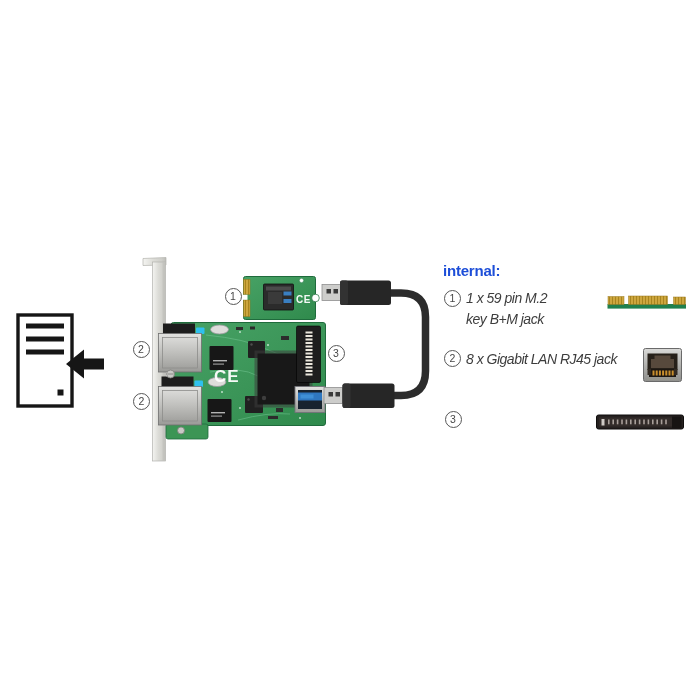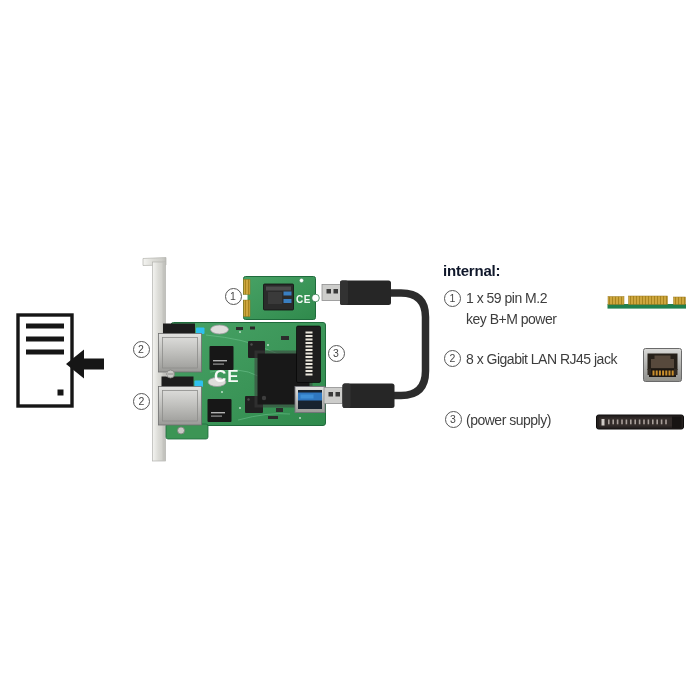--- a/index.html
+++ b/index.html
@@ -12,25 +12,26 @@
   .art{position:absolute;left:0;top:0;}
   
   .callout{
     position:absolute;width:17px;height:17px;box-sizing:border-box;
     border:1.5px solid #575757;border-radius:50%;background:#fff;
     display:flex;align-items:center;justify-content:center;
     font-size:10.5px;line-height:1;color:#474747;
   }
   
   .legend{position:absolute;left:440px;top:257px;width:258px;height:200px;}
-  .legend-title{position:absolute;left:3px;top:5px;font-size:15px;font-weight:bold;color:#0f172a;letter-spacing:-0.2px;}
+  .legend-title{position:absolute;left:3px;top:5px;font-size:15px;font-weight:bold;color:#1d4ed8;letter-spacing:-0.2px;}
   .legend .callout{border-width:1.4px;}
   .ltext{
     position:absolute;font-size:14px;line-height:20.5px;letter-spacing:-0.5px;color:#3d3d3d;
     white-space:nowrap;
+    font-style:italic;
   }
   .licon{position:absolute;}
 </style>
 </head>
 <body>
 
 <div class="stage">
 
   <svg class="art" width="700" height="700" viewBox="0 0 700 700">
     <defs>
@@ -229,21 +230,21 @@
   </div>
 
   <div class="legend">
     <div class="legend-title">internal:</div>
 
     <div class="callout" style="left:4px;top:33px;">
       <span>1</span>
     </div>
     <div class="ltext" style="left:26px;top:31px;">
       <div>1 x 59 pin M.2</div>
-      <div>key B+M power</div>
+      <div>key B+M jack</div>
     </div>
     <svg class="licon" style="left:167px;top:37px;" width="80" height="17" viewBox="0 0 80 17">
       <rect x="0.5" y="10" width="78.5" height="4.6" fill="#20804d"></rect>
       <rect x="1" y="2.5" width="16" height="8" fill="url(#goldlines)" stroke="#9a7a1e" stroke-width="0.5"></rect>
       <rect x="21.5" y="2" width="39" height="8.5" fill="url(#goldlines)" stroke="#9a7a1e" stroke-width="0.5"></rect>
       <rect x="66.5" y="3" width="12" height="7.5" fill="url(#goldlines)" stroke="#9a7a1e" stroke-width="0.5"></rect>
     </svg>
 
     <div class="callout" style="left:4px;top:93px;">
       <span>2</span>
@@ -275,21 +276,20 @@
       </g>
       <rect x="4.5" y="21" width="3.5" height="6" fill="#322a22"></rect>
       <rect x="31" y="21" width="3.5" height="6" fill="#322a22"></rect>
       <rect x="4.5" y="29.5" width="30" height="2.6" fill="#97978f"></rect>
     </svg>
 
     <div class="callout" style="left:4.5px;top:154px;">
       <span>3</span>
     </div>
     <div class="ltext" style="left:26px;top:152.5px;">
-      <div>(power supply)</div>
     </div>
     <svg class="licon" style="left:156px;top:157px;" width="88" height="16" viewBox="0 0 88 16">
       <rect x="0.5" y="1" width="87" height="14" rx="2" fill="#262120" stroke="#0f0d0d"></rect>
       <rect x="3" y="3.5" width="81" height="9" fill="#332c2a"></rect>
       <rect x="5.5" y="5" width="3" height="6.5" fill="#cfcac6"></rect>
       <g fill="#a89f9a">
         <rect x="12" y="5.5" width="1.6" height="4.8"></rect>
           <rect x="16.4" y="5.5" width="1.6" height="4.8"></rect>
         <rect x="20.8" y="5.5" width="1.6" height="4.8"></rect>
           <rect x="25.2" y="5.5" width="1.6" height="4.8"></rect>

